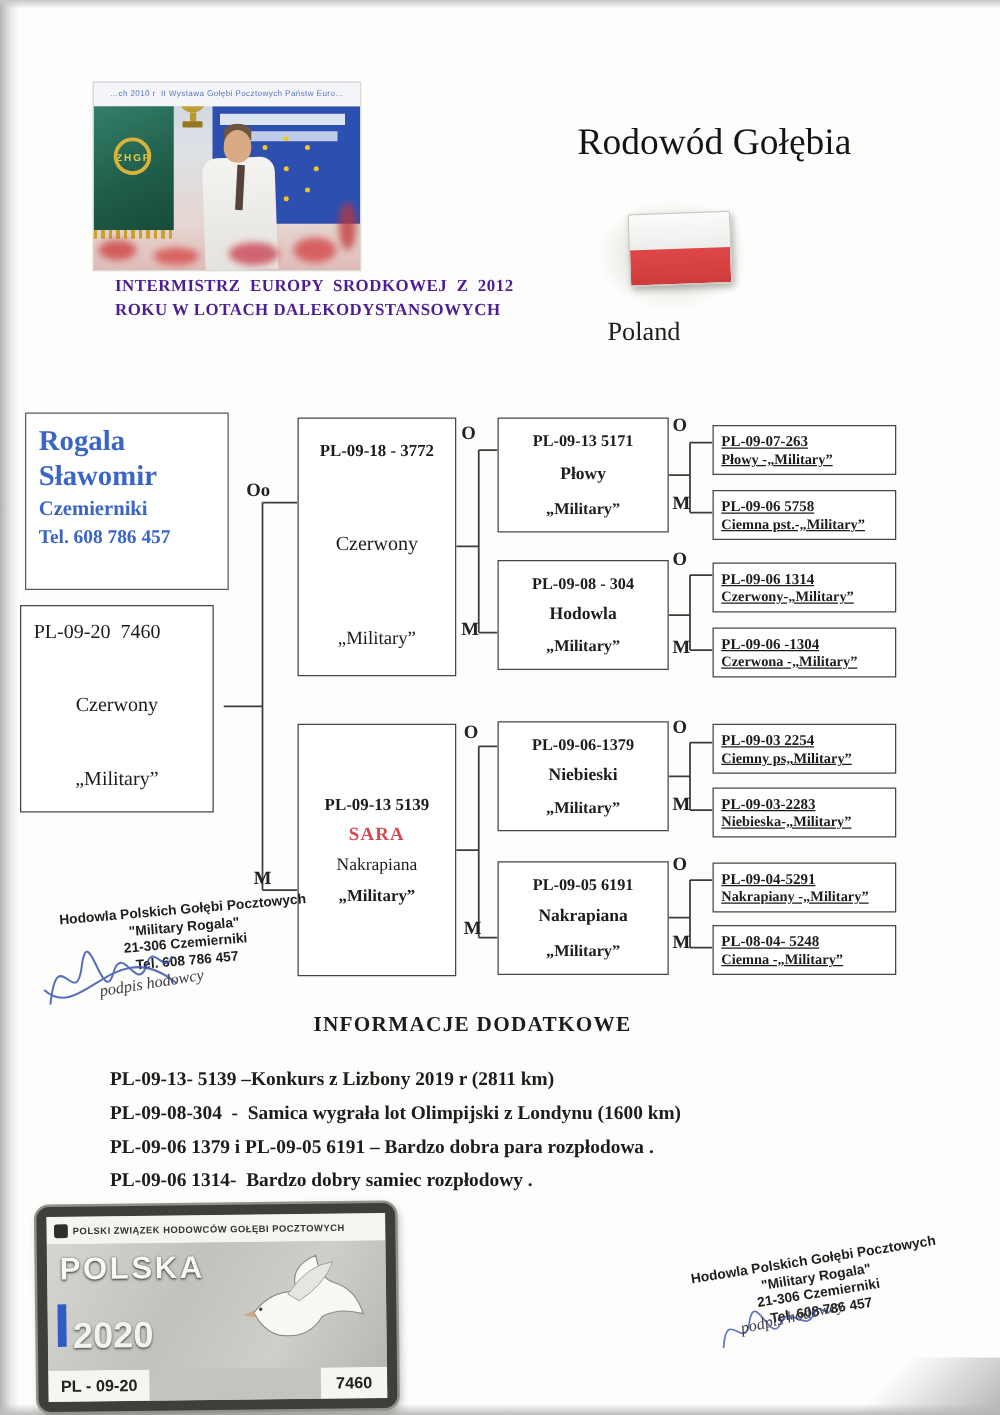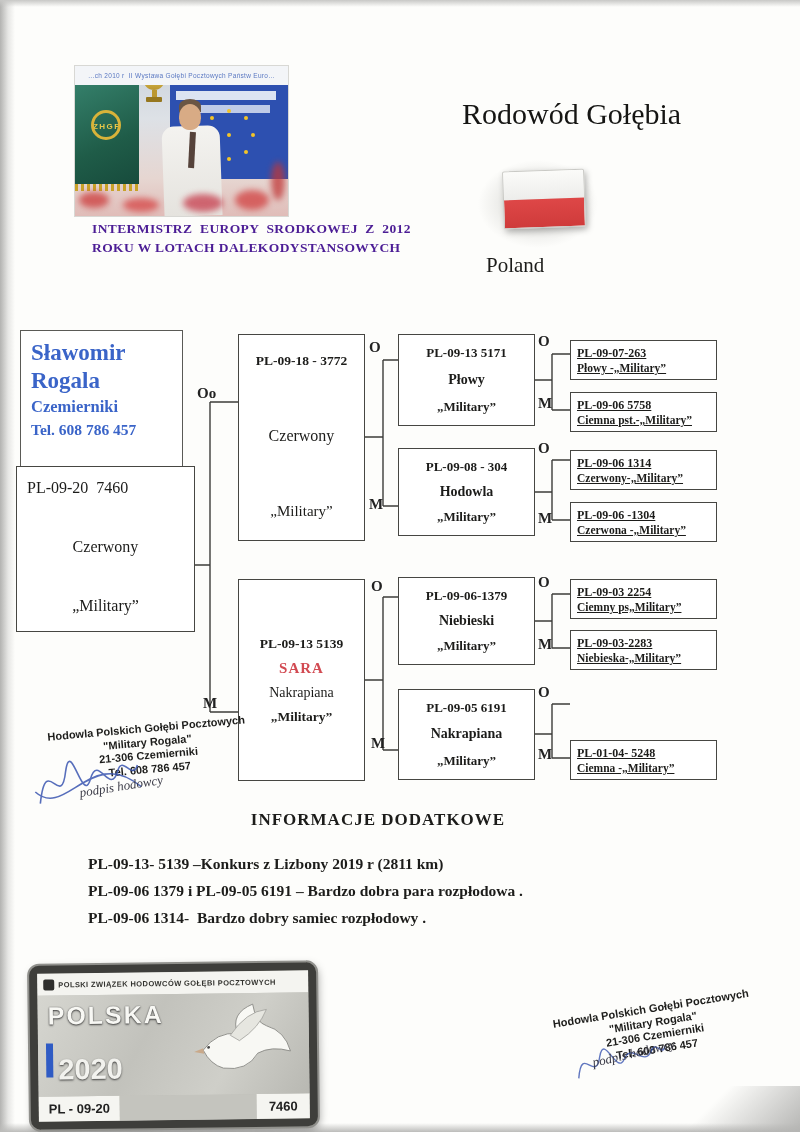--- a/index.html
+++ b/index.html
@@ -76,21 +76,21 @@
 
   
   .breeder-box { position:absolute; left:20px; top:330px; width:163px; height:142px;
            border:1px solid #5a5a56; background:#fff; padding:8px 10px; color:#3a64c8; }
   .b-name  { font:bold 23px/28px "Liberation Serif", serif; }
   .b-city  { font:bold 16.5px/24px "Liberation Serif", serif; }
   .b-phone { font:bold 15.5px/22px "Liberation Serif", serif; }
 
   
   .pbox { position:absolute; border:1.3px solid #464642; background:#fff; }
-  .subject-box { left:16px; top:466px; width:179px; height:166px; display:flex; flex-direction:column;
+  .subject-box { left:16px; top:484px; width:155px; height:166px; display:flex; flex-direction:column;
            justify-content:space-between; padding:12px 8px 16px; font-size:16px; }
   .subject-box .ring { padding-left:2px; }
   .subject-box .color { text-align:center; }
   .subject-box .strain { text-align:center; }
 
   .father-box { left:238px; top:334px; width:127px; height:207px; display:flex; flex-direction:column;
            justify-content:space-between; padding:18px 4px 20px; text-align:center; }
   .father-box .ring { font:bold 13.5px "Liberation Serif", serif; }
   .father-box .color { font-size:16px; }
   .father-box .strain { font-size:15px; }
@@ -213,22 +213,22 @@
 
   <div class="doc-title">Rodowód Gołębia</div>
   <div class="flag-backdrop"></div>
   <div class="poland-flag">
     <div class="pf-white"></div>
     <div class="pf-red"></div>
   </div>
   <div class="poland-label">Poland</div>
 
   <div class="breeder-box">
+    <div class="b-name">Rogala</div>
     <div class="b-name">Sławomir</div>
-    <div class="b-name">Rogala</div>
     <div class="b-city">Czemierniki</div>
     <div class="b-phone">Tel. 608 786 457</div>
   </div>
 
   <svg class="connectors" width="800" height="1132">
     <g stroke="#3c3c3a" stroke-width="1.4" fill="none">
       <path d="M179,565 H210 M210,402 V712 M210,402 H238 M210,712 H238"></path>
       <path d="M365,437 H383 M383,360 V506 M383,360 H398 M383,506 H398"></path>
       <path d="M365,680 H383 M383,597 V750 M383,597 H398 M383,750 H398"></path>
       <path d="M535,380 H552 M552,354 V410 M552,354 H570 M552,410 H570"></path>
@@ -308,43 +308,48 @@
   <div class="pbox g4 g4-5">
     <div class="ring">PL-09-03 2254</div>
     <div class="desc">Ciemny ps„Military”</div>
   </div>
   <span class="conn-label lbl-g4-6">M</span>
   <div class="pbox g4 g4-6">
     <div class="ring">PL-09-03-2283</div>
     <div class="desc">Niebieska-„Military”</div>
   </div>
   <span class="conn-label lbl-g4-7">O</span>
+  <div class="pbox g4 g4-7">
+    <div class="ring">PL-09-04-5291</div>
+    <div class="desc">Nakrapiany -„Military”</div>
+  </div>
   <span class="conn-label lbl-g4-8">M</span>
   <div class="pbox g4 g4-8">
-    <div class="ring">PL-01-04- 5248</div>
+    <div class="ring">PL-08-04- 5248</div>
     <div class="desc">Ciemna -„Military”</div>
   </div>
 
   <div class="stamp stamp-left">
     <div>Hodowla Polskich Gołębi Pocztowych</div>
     <div>"Military Rogala"</div>
     <div>21-306 Czemierniki</div>
     <div>Tel. 608 786 457</div>
     <svg class="sig" width="120" height="74">
       <g stroke="#3a55b0" stroke-width="1.6" fill="none" opacity="0.85">
         <path d="M10,60 C20,8 30,70 38,30 C46,-4 52,66 62,40 C72,14 80,60 90,34 C96,18 104,46 110,30"></path>
         <path d="M6,48 C34,78 66,6 112,52"></path>
       </g>
     </svg>
     <div class="sig-caption">podpis hodowcy</div>
   </div>
 
   <div class="info-heading">INFORMACJE DODATKOWE</div>
   <div class="info-lines">
     <div class="pre">PL-09-13- 5139 –Konkurs z Lizbony 2019 r (2811 km)</div>
+    <div class="pre">PL-09-08-304  -  Samica wygrała lot Olimpijski z Londynu (1600 km)</div>
     <div class="pre">PL-09-06 1379 i PL-09-05 6191 – Bardzo dobra para rozpłodowa .</div>
     <div class="pre">PL-09-06 1314-  Bardzo dobry samiec rozpłodowy .</div>
   </div>
 
   <div class="ring-card">
     <div class="card-inner">
       <div class="card-header">
         <span class="card-logo"></span>
         <span>POLSKI ZWIĄZEK HODOWCÓW GOŁĘBI POCZTOWYCH</span>
       </div>

